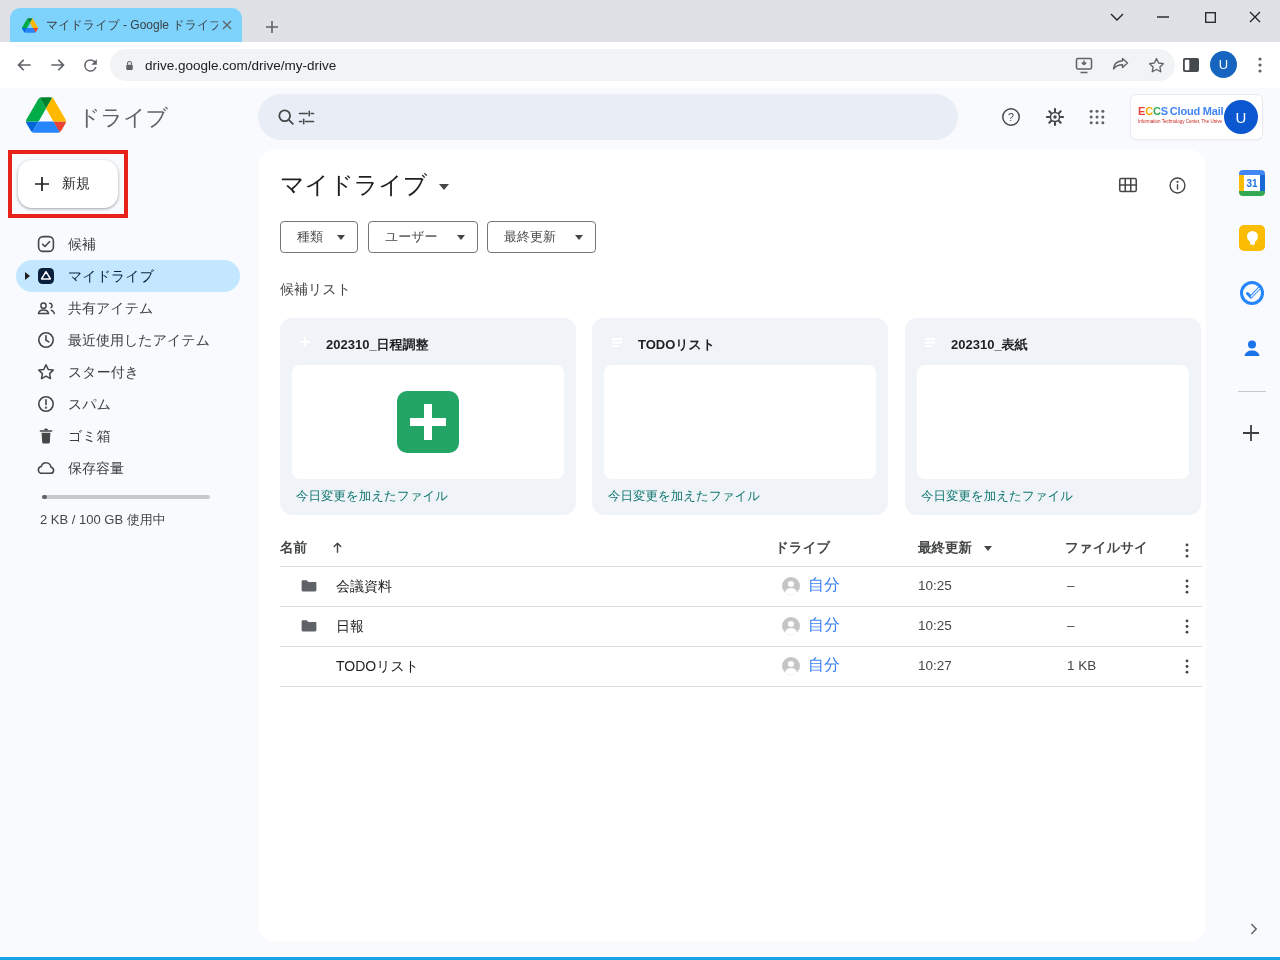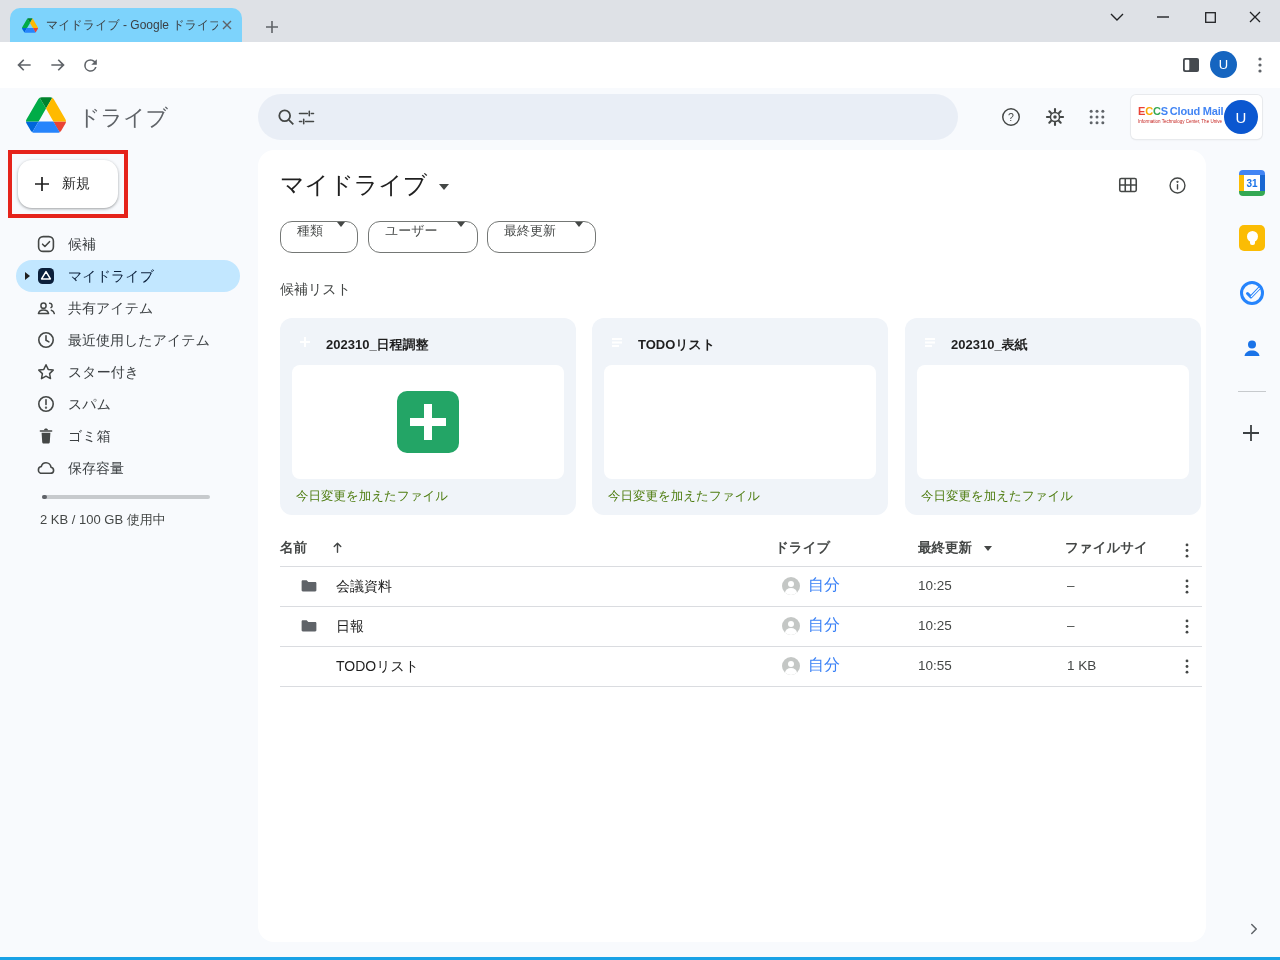--- a/index.html
+++ b/index.html
@@ -74,33 +74,33 @@
   .storage-text { position:absolute; left:40px; top:511px; font-size:13px; color:#444746; }
 
   
   .main { position:absolute; left:258px; top:150px; width:948px; height:792px; background:#fff; border-radius:16px; }
   .page-title { position:absolute; left:22px; top:19px; font-size:24px; color:#1f1f1f; display:flex; align-items:center; }
   .caret-down { display:inline-block; width:0; height:0; border-left:5px solid transparent;
                 border-right:5px solid transparent; border-top:6px solid #444746; }
   .page-title .caret-down { margin-left:12px; margin-top:4px; }
   .view-btn { position:absolute; top:23px; width:24px; height:24px; display:flex; align-items:center; justify-content:center; }
   .vb-grid { left:858px; } .vb-info { left:907px; }
-  .chip { position:absolute; top:71px; height:32px; border:1px solid #747775; border-radius:12px;
-          display:flex; align-items:flex-start; justify-content:space-between; padding:0 12px 0 16px; }
+  .chip { position:absolute; top:71px; height:32px; border:1px solid #747775; border-radius:4px;
+          display:flex; align-items:center; justify-content:space-between; padding:0 12px 0 16px; }
   .chip-label { font-size:13px; color:#444746; margin-right:10px; }
   .chip-0 { left:22px; width:78px; } .chip-1 { left:110px; width:110px; } .chip-2 { left:229px; width:109px; }
   .sug-heading { position:absolute; left:22px; top:131px; font-size:14px; color:#444746; }
 
   .card { position:absolute; top:168px; width:296px; height:197px; background:#f0f4f9; border-radius:12px; }
   .card-0 { left:22px; } .card-1 { left:334px; } .card-2 { left:647px; }
   .card-icon { position:absolute; left:16px; top:15px; }
   .card-name { position:absolute; left:46px; top:18px; font-size:13px; font-weight:bold; color:#1f1f1f; }
   .card-preview { position:absolute; left:12px; top:47px; width:272px; height:114px; background:#fff; border-radius:8px;
                   display:flex; align-items:center; justify-content:center; }
-  .card-reason { position:absolute; left:16px; top:170px; font-size:12.5px; color:#4d7c0f;text-align:right; }
+  .card-reason { position:absolute; left:16px; top:170px; font-size:12.5px; color:#0f766e;text-align:right; }
   .sheets-logo-big { position:relative; width:62px; height:62px; background:#23a566; border-radius:10px; }
   .sheets-logo-big::before { content:""; position:absolute; left:13px; top:27px; width:36px; height:8px; background:#fff; }
   .sheets-logo-big::after  { content:""; position:absolute; left:27px; top:13px; width:8px; height:36px; background:#fff; }
 
   .ficon-sheets, .ficon-docs { position:relative; width:18px; height:18px; border-radius:3px; }
   .ficon-sheets { background:#23a566; }
   .ficon-sheets::before { content:""; position:absolute; left:4px; top:8px; width:10px; height:2.4px; background:#fff; }
   .ficon-sheets::after  { content:""; position:absolute; left:7.8px; top:4px; width:2.4px; height:10px; background:#fff; }
   .ficon-docs { background:#4285f4; }
   .ficon-docs::before { content:""; position:absolute; left:4px; top:4.5px; width:10px; height:2px; background:#fff;
@@ -199,20 +199,45 @@
   <div class="nav-btn nb-fwd">
     <svg width="20" height="20" viewBox="0 0 24 24" style="transform:scaleX(-1)">
         <path d="M20 11H7.8l4.6-4.6L11 5l-7 7 7 7 1.4-1.4L7.8 13H20z" fill="#5f6368"></path>
       </svg>
   </div>
   <div class="nav-btn nb-reload">
     <svg width="19" height="19" viewBox="0 0 24 24">
         <path d="M17.65 6.35A7.95 7.95 0 0 0 12 4a8 8 0 1 0 7.73 10h-2.08A6 6 0 1 1 12 6c1.66 0 3.14.69 4.22 1.78L13 11h7V4z" fill="#5f6368"></path>
       </svg>
   </div>
+  <div class="omnibox">
+    <span class="ob-lock">
+      <svg width="13" height="15" viewBox="0 0 20 20">
+          <rect x="5" y="9" width="10" height="8" rx="1.5" fill="#5f6368"></rect>
+          <path d="M7 9V6.8a3 3 0 0 1 6 0V9" stroke="#5f6368" stroke-width="1.7" fill="none"></path>
+        </svg>
+    </span>
+    <span class="ob-url">drive.google.com/drive/my-drive</span>
+    <span class="ob-icon">
+      <svg width="20" height="20" viewBox="0 0 20 20" fill="none" stroke="#5f6368" stroke-width="1.5">
+          <rect x="2.5" y="3.5" width="15" height="10.5" rx="1.5"></rect>
+          <path d="M10 5.5v4.2m0 0l-2.2-2.2m2.2 2.2l2.2-2.2M6.5 17.5h7"></path>
+        </svg>
+    </span>
+    <span class="ob-icon">
+      <svg width="20" height="20" viewBox="0 0 20 20" fill="none" stroke="#5f6368" stroke-width="1.4" stroke-linejoin="round">
+          <path d="M12.5 3.5l5 4.5-5 4.5v-2.8c-4.2 0-7 1.4-9 4.3.3-4.6 3.6-7.8 9-8.2z"></path>
+        </svg>
+    </span>
+    <span class="ob-icon" style="margin-right:8px">
+      <svg width="19" height="19" viewBox="0 0 20 20" fill="none" stroke="#5f6368" stroke-width="1.4" stroke-linejoin="round">
+          <path d="M10 2.8l2.2 4.6 5 .7-3.6 3.5.9 5L10 14.2l-4.5 2.4.9-5L2.8 8.1l5-.7z"></path>
+        </svg>
+    </span>
+  </div>
   <div class="sidepanel-btn">
     <svg width="20" height="20" viewBox="0 0 20 20">
         <rect x="2" y="3" width="16" height="14" rx="2" fill="#454a4f"></rect>
         <rect x="3.8" y="4.8" width="4.5" height="10.4" rx="1" fill="#fff"></rect>
       </svg>
   </div>
   <div class="toolbar-avatar">U</div>
   <div class="toolbar-menu">
     <svg width="4" height="16" viewBox="0 0 4 16" fill="#5f6368">
         <circle cx="2" cy="2" r="1.6"></circle>
@@ -502,21 +527,21 @@
         </svg>
     </span>
   </div>
   <div class="hline" style="top:496px"></div>
 
   <div class="trow" style="top:496px">
     <span class="row-icon"><span class="ficon-docs" style="width:16px;height:16px"></span></span>
     <span class="row-name">TODOリスト</span>
     <span class="owner-avatar"></span>
     <span class="row-owner">自分</span>
-    <span class="row-time">10:55</span>
+    <span class="row-time">10:27</span>
     <span class="row-size">1 KB</span>
     <span class="row-menu">
       <svg width="4" height="15" viewBox="0 0 4 16" fill="#444746">
           <circle cx="2" cy="2" r="1.5"></circle>
           <circle cx="2" cy="8" r="1.5"></circle>
           <circle cx="2" cy="14" r="1.5"></circle>
         </svg>
     </span>
   </div>
   <div class="hline" style="top:536px"></div>

